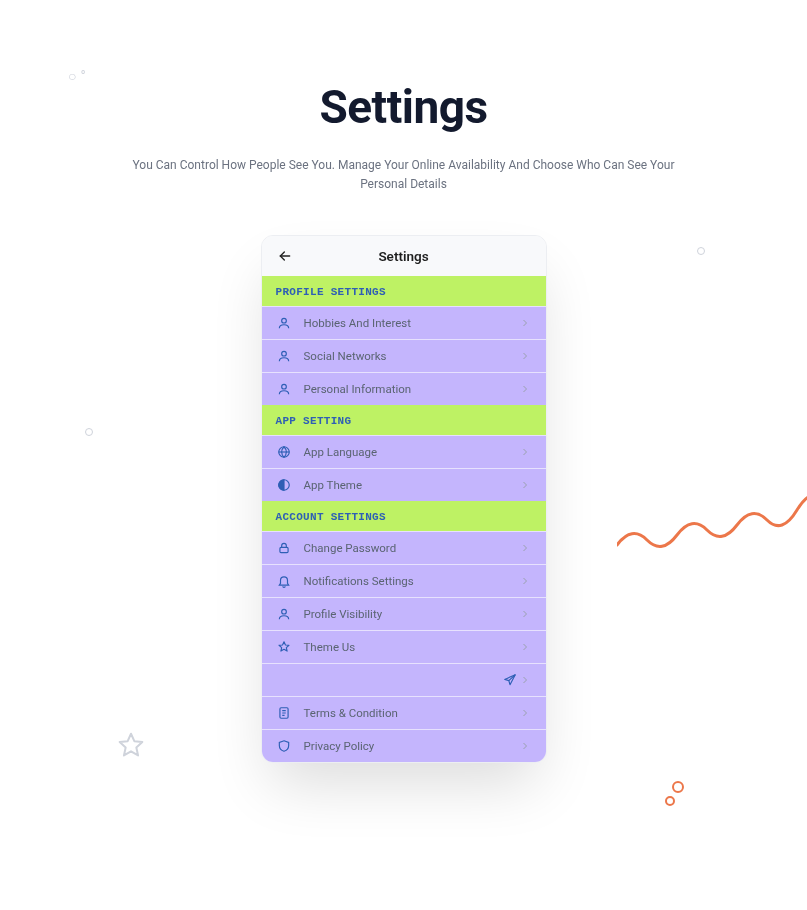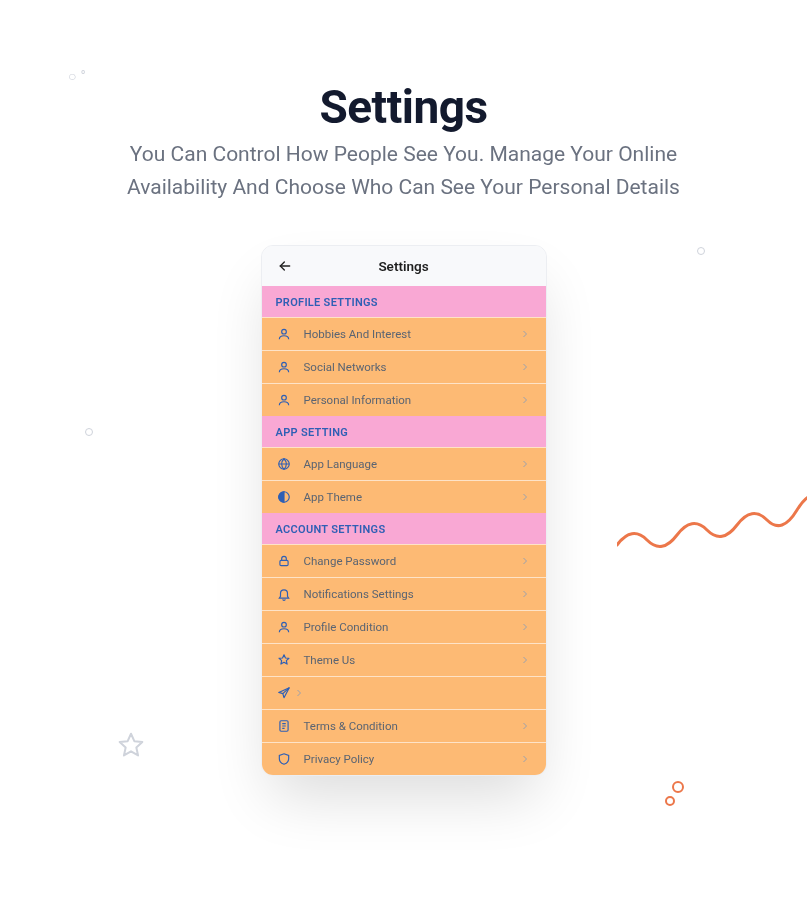--- a/index.html
+++ b/index.html
@@ -15,23 +15,23 @@
     text-align: center;
     font-size: 46px;
     font-weight: 700;
     color: #131a2e;
     margin-top: 80px;
     letter-spacing: -0.5px;
   }
   .page-subtitle {
     text-align: center;
     color: #6b7280;
-    font-size: 21px;
+    font-size: 12px;
     line-height: 1.55;
-    margin: 4px auto 0;
+    margin: 22px auto 0;
     max-width: 590px;
   }
   .phone {
     width: 286px;
     margin: 42px auto 0;
     background: #fdfdfe;
     border-radius: 12px;
     border: 1px solid #eceef2;
     box-shadow: 0 30px 60px -10px rgba(0,0,0,0.14);
     overflow: hidden;
@@ -51,34 +51,36 @@
   .phone-header-title {
     position: absolute;
     left: 0; right: 0;
     text-align: center;
     font-size: 13.5px;
     font-weight: 600;
     color: #1f1f1f;
     pointer-events: none;
   }
   .section-header {
-    background: #f9a8d4;
+    background: #bef264;
     padding: 10px 14px 8px;
     font-size: 11px;
     font-weight: 600;
     color: #2e5fb5;
     letter-spacing: 0.3px;
+    font-family: Liberation Mono, monospace;
   }
   .row {
     display: flex;
     align-items: center;
     padding: 8px 14px;
-    background: #fdba74;
+    background: #c4b5fd;
     border-top: 1px solid rgba(255,255,255,0.6);
     cursor: pointer;
+    justify-content: flex-end;
   }
   .row .icon {
     width: 16px; height: 16px;
     color: #2e5fb5;
     flex-shrink: 0;
     display:flex;align-items:center;justify-content:center;
   }
   .row .label {
     flex: 1;
     margin-left: 12px;
@@ -251,21 +253,21 @@
     </span>
   </div>
 
   <div class="row">
     <span class="icon">
       <svg width="14" height="14" viewBox="0 0 24 24" fill="none" stroke="currentColor" stroke-width="2">
           <circle cx="12" cy="8" r="4"></circle>
           <path d="M4 21c0-4 4-6 8-6s8 2 8 6"></path>
         </svg>
     </span>
-    <span class="label">Profile Condition</span>
+    <span class="label">Profile Visibility</span>
     <span class="chev">
       <svg width="12" height="12" viewBox="0 0 24 24" fill="none" stroke="currentColor" stroke-width="2">
           <path d="M9 18l6-6-6-6"></path>
         </svg>
     </span>
   </div>
 
 
   <div class="row">
     <span class="icon">

